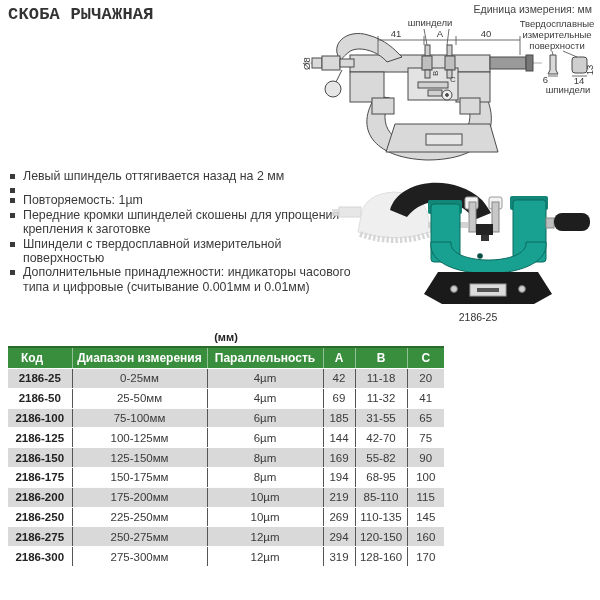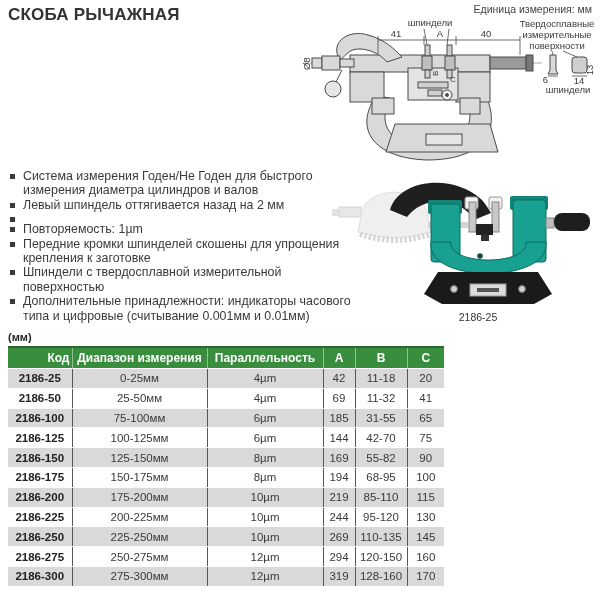--- a/index.html
+++ b/index.html
@@ -1,41 +1,41 @@
 <!DOCTYPE html>
 <html><head>
 <meta charset="utf-8">
 <style>
   html,body{margin:0;padding:0;background:#fff;}
   #page{position:relative;width:600px;height:600px;background:#fff;overflow:hidden;
         font-family:"Liberation Sans",sans-serif;color:#3a3a3a;}
 
-  .title{position:absolute;left:8px;top:5px;font-size:17px;font-weight:bold;color:#333;letter-spacing:.2px;}
+  .title{position:absolute;left:8px;top:5px;font-size:17px;font-weight:bold;color:#333;letter-spacing:.2px;font-family:Liberation Mono, monospace;}
   .unit-note{position:absolute;right:8px;top:3px;font-size:10.5px;color:#444;}
 
   .drawing{position:absolute;left:290px;top:12px;width:310px;height:158px;}
   .photo{position:absolute;left:330px;top:172px;width:270px;height:138px;}
   .photo-caption{position:absolute;left:430px;top:311px;width:96px;text-align:center;
                  font-size:10.5px;color:#333;}
 
   .features{position:absolute;left:8px;top:169px;width:345px;margin:0;padding:0;list-style:none;}
   .features li{display:flex;align-items:flex-start;font-size:12.4px;line-height:14.4px;color:#3a3a3a;}
   .features .sq{flex:0 0 auto;width:5px;height:5px;background:#3a3a3a;margin:5px 8px 0 2px;}
 
-  .mm-label{position:absolute;left:8px;top:331px;width:436px;text-align:left;
+  .mm-label{position:absolute;left:8px;top:331px;width:436px;text-align:center;
             font-size:11px;font-weight:bold;color:#222;}
 
   table.spec{position:absolute;left:8px;top:346px;width:436px;border-collapse:collapse;
              table-layout:fixed;font-size:11.5px;}
   table.spec col.c0{width:64px}table.spec col.c1{width:135px}table.spec col.c2{width:116px}
   table.spec col.c3{width:32px}table.spec col.c4{width:52px}table.spec col.c5{width:37px}
   table.spec th{background:#388e3c;color:#fff;font-size:12px;font-weight:bold;height:20px;
                 border-top:2px solid #2a6b2e;border-left:1px solid rgba(255,255,255,.45);
                 border-bottom:1px solid #fff;padding:0 2px;}
-  table.spec th:first-child{border-left:none;text-align:right;padding-left:13px;}
+  table.spec th:first-child{border-left:none;text-align:left;padding-left:13px;}
   table.spec td{height:18.8px;text-align:center;border-left:1px solid #555;padding:0 2px;
                 border-bottom:1px solid rgba(255,255,255,.9);}
   table.spec td:first-child{border-left:none;font-weight:bold;color:#222;}
   table.spec tbody tr:nth-child(odd){background:#d9d9d9;}
   table.spec tbody tr:nth-child(even){background:#ffffff;}
 
   svg text{font-family:"Liberation Sans",sans-serif;fill:#3a3a3a;}
 </style>
 </head>
 <body>
@@ -121,24 +121,20 @@
       <text x="289" y="72" text-anchor="middle">14</text>
       <text x="303" y="58" transform="rotate(-90 303,58)" text-anchor="middle">13</text>
       <text x="278" y="81" text-anchor="middle">шпиндели</text>
       <text x="267" y="15" text-anchor="middle">Твердосплавные</text>
       <text x="267" y="26" text-anchor="middle">измерительные</text>
       <text x="267" y="37" text-anchor="middle">поверхности</text>
     </g>
   </svg>
 
   <ul class="features">
-    <li>
-      <span class="sq"></span>
-      <span class="ftext">Система измерения Годен/Не Годен для быстрого измерения диаметра цилиндров и валов</span>
-    </li>
 
     <li>
       <span class="sq"></span>
       <span class="ftext">Левый шпиндель оттягивается назад на 2 мм</span>
     </li>
 
     <li>
       <span class="sq"></span>
     </li>
 
@@ -284,28 +280,20 @@
 
     <tr>
       <td>2186-200</td>
       <td>175-200мм</td>
       <td>10µm</td>
       <td>219</td>
       <td>85-110</td>
       <td>115</td>
     </tr>
 
-    <tr>
-      <td>2186-225</td>
-      <td>200-225мм</td>
-      <td>10µm</td>
-      <td>244</td>
-      <td>95-120</td>
-      <td>130</td>
-    </tr>
 
     <tr>
       <td>2186-250</td>
       <td>225-250мм</td>
       <td>10µm</td>
       <td>269</td>
       <td>110-135</td>
       <td>145</td>
     </tr>
 

